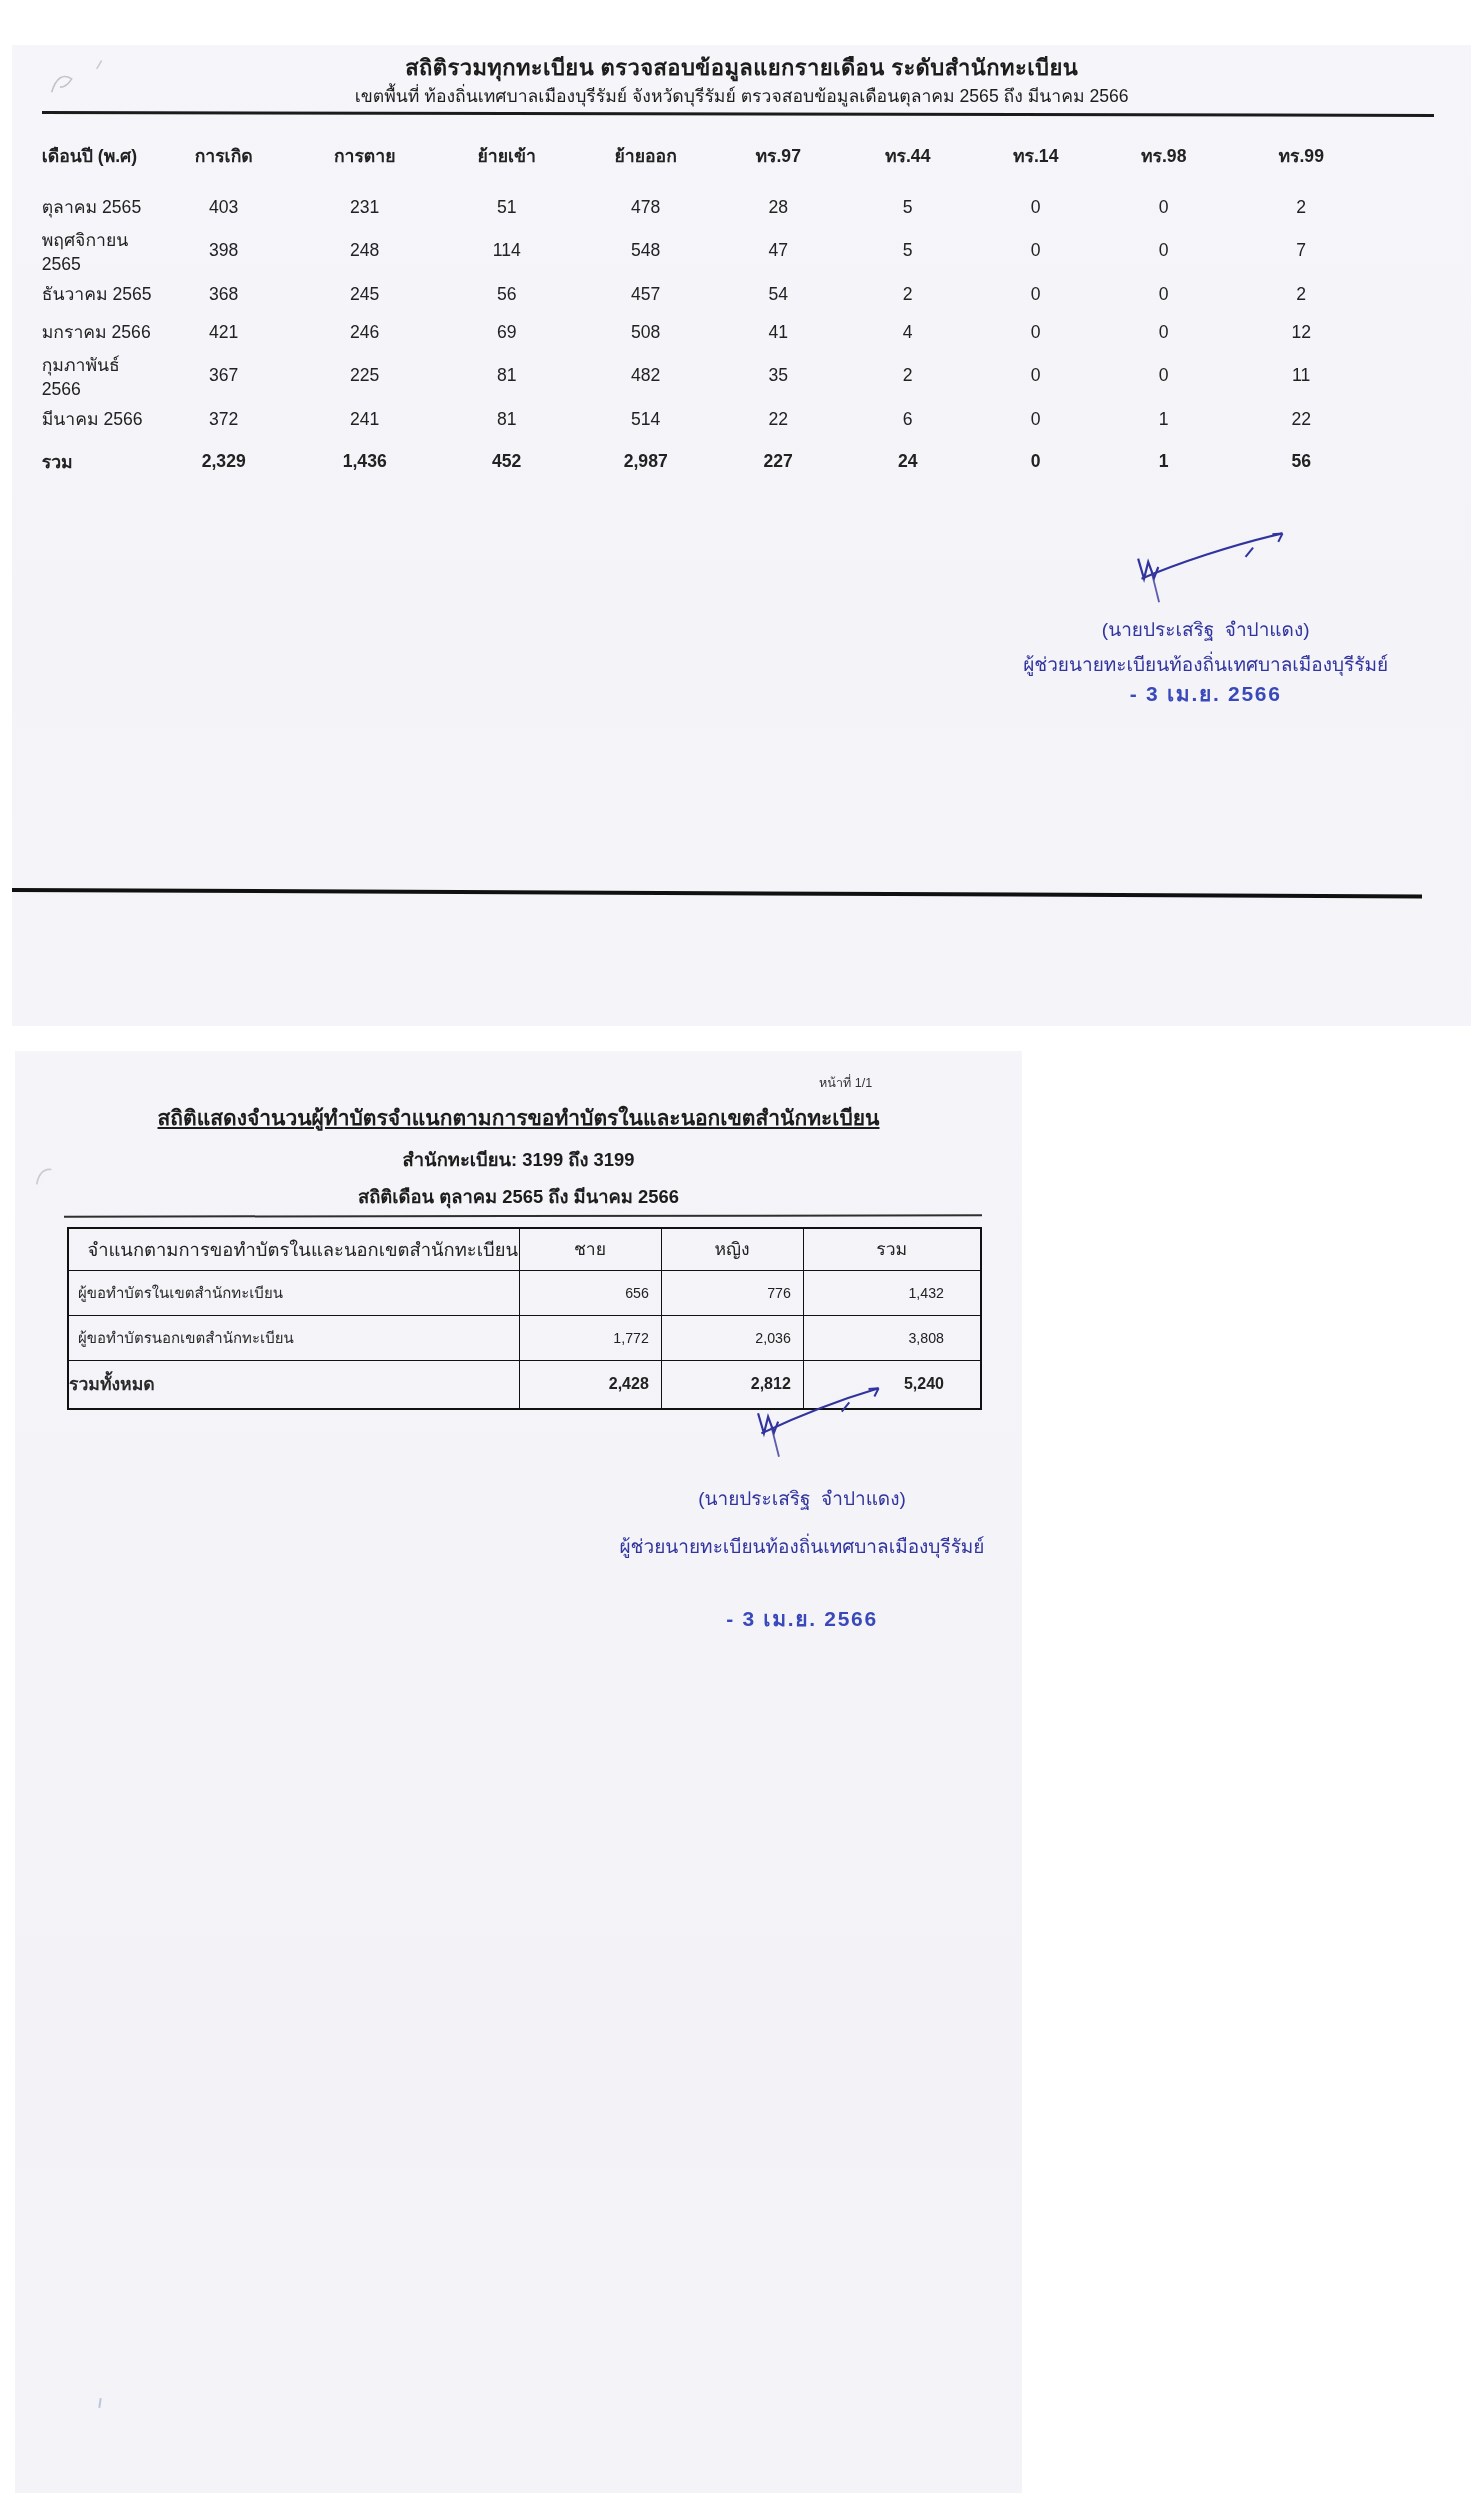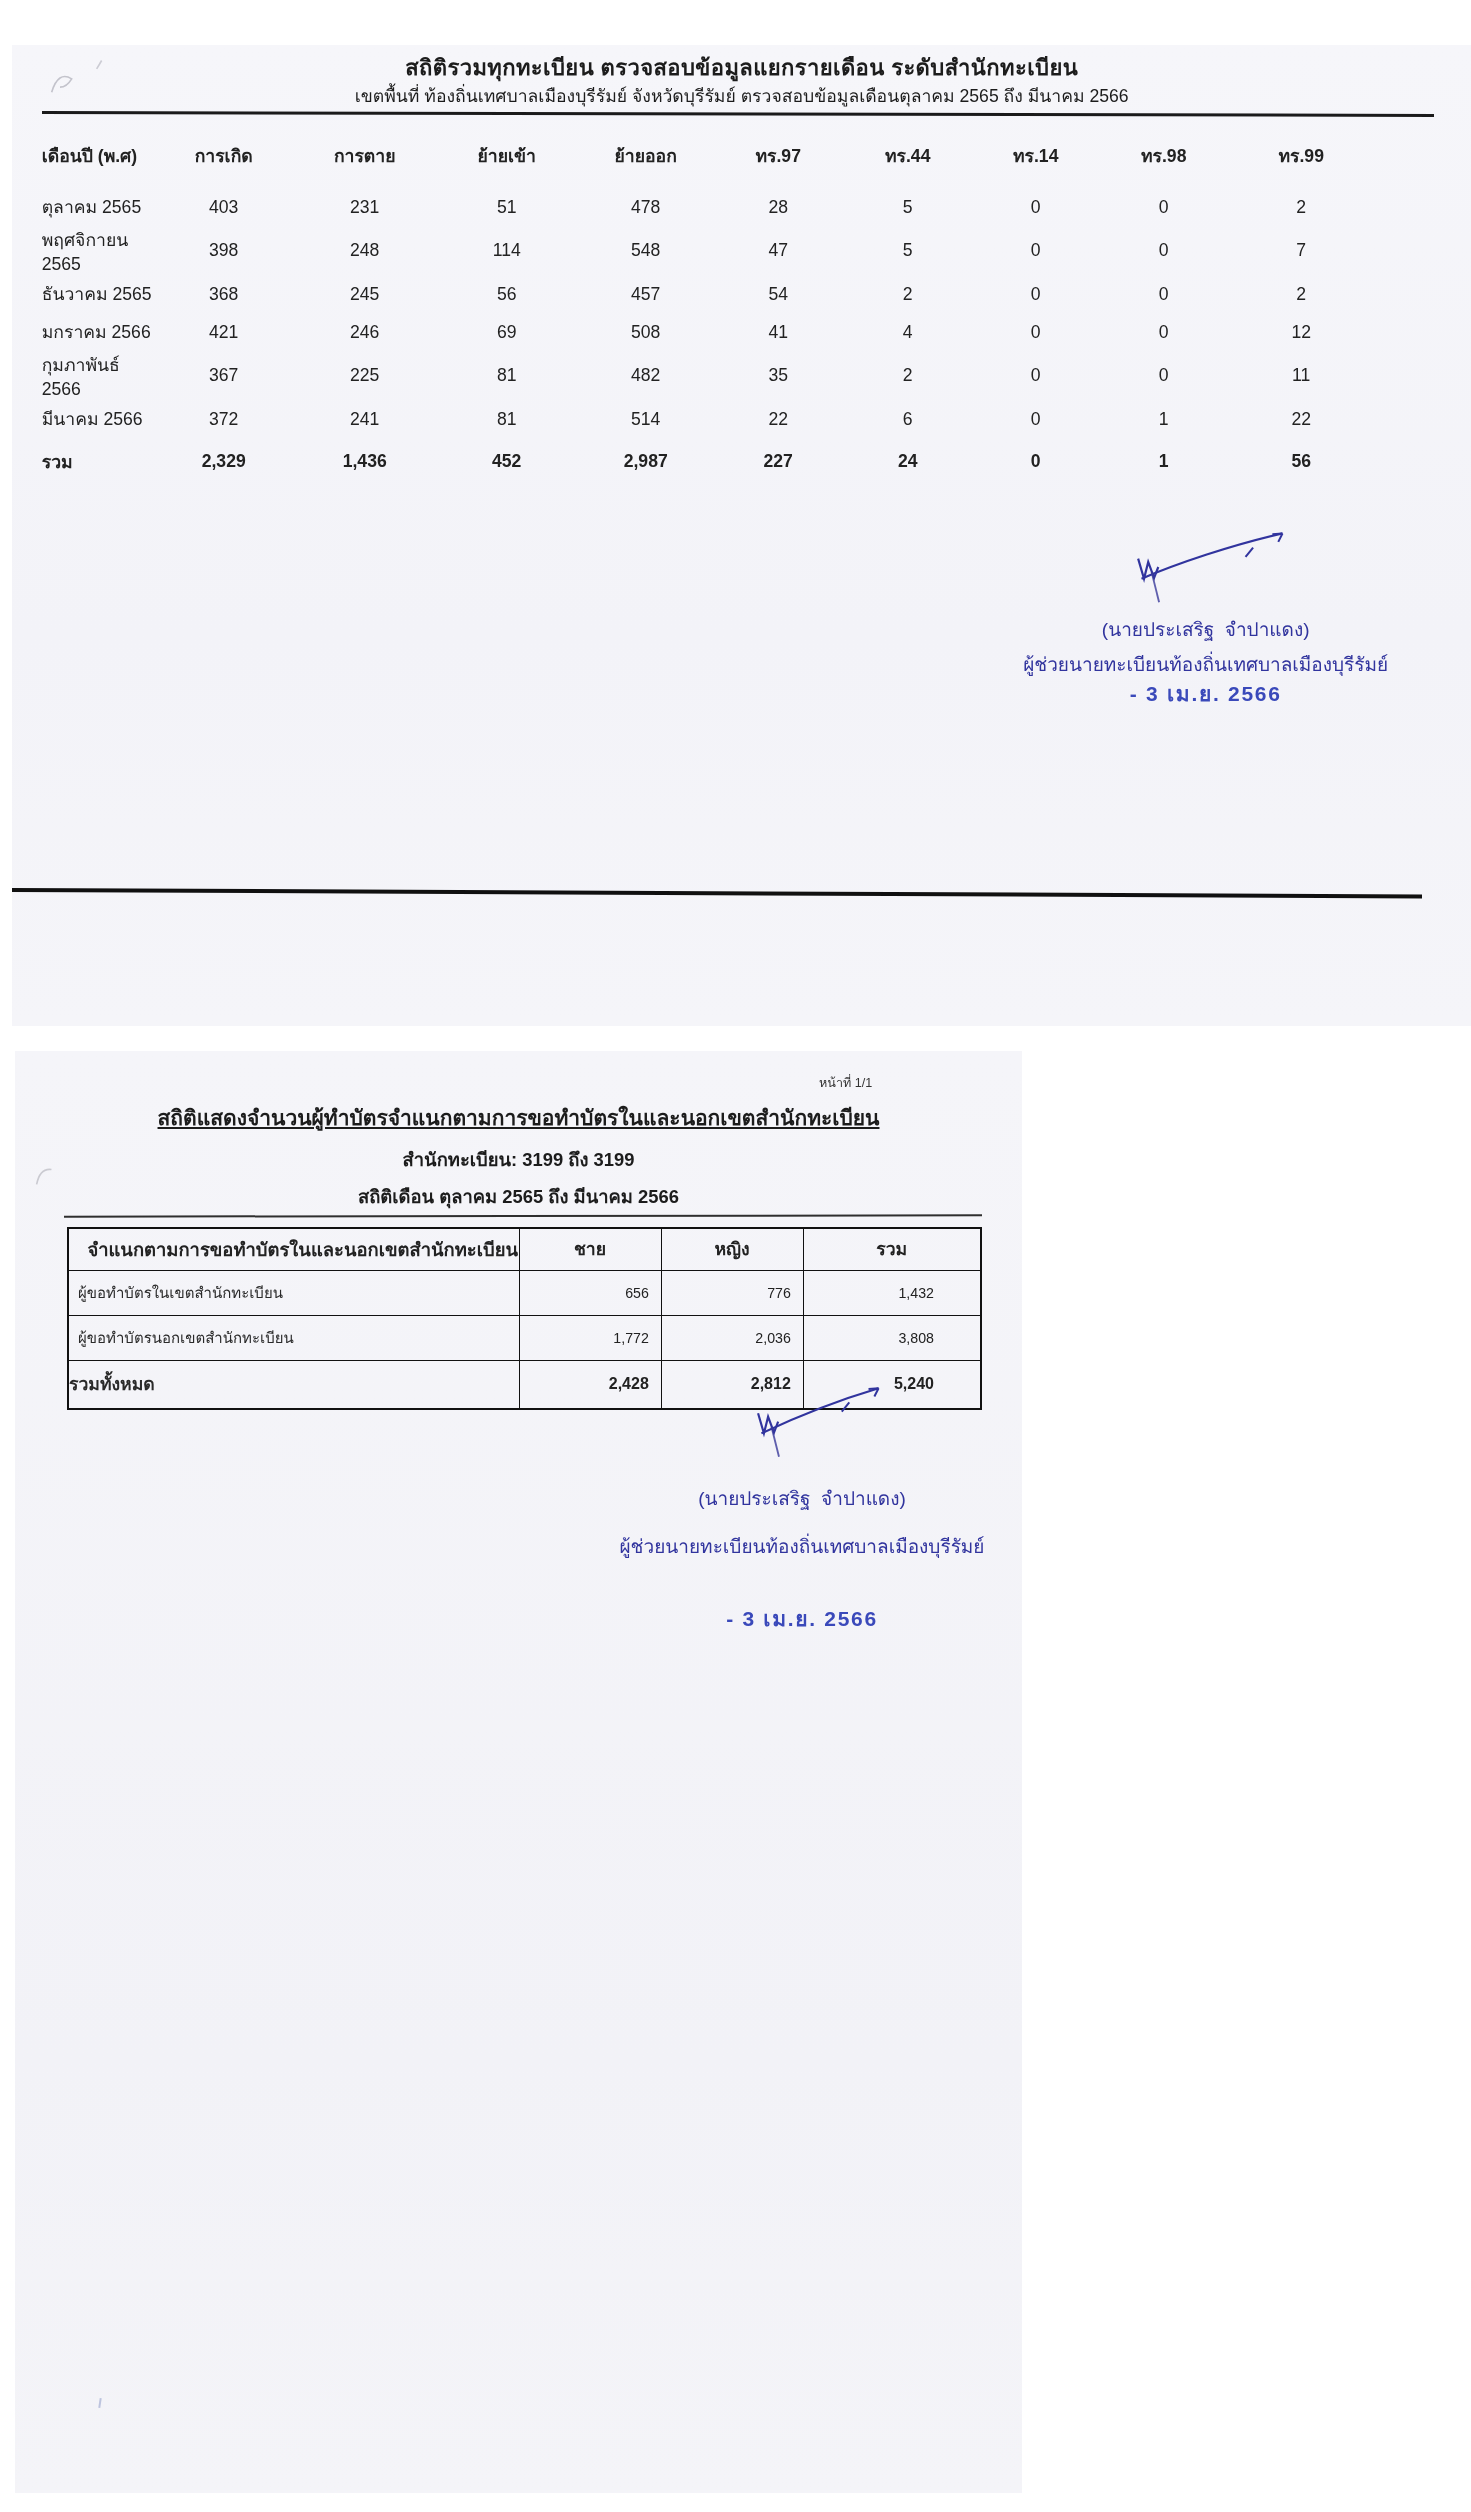--- a/index.html
+++ b/index.html
@@ -57,26 +57,26 @@
             font-size:21px;font-weight:bold;text-decoration:underline;}
   #p2-sub1{position:absolute;top:94px;left:0;width:100%;text-align:center;
            font-size:18.4px;font-weight:bold;}
   #p2-sub2{position:absolute;top:131px;left:0;width:100%;text-align:center;
            font-size:18.4px;font-weight:bold;}
   #t2-artifact{position:absolute;left:49px;top:164px;width:918px;height:1.7px;background:#2f2f2f;
                transform:rotate(-0.08deg);}
   #t2{position:absolute;left:52px;top:176px;border-collapse:collapse;table-layout:fixed;
       border:2.5px solid #111;color:#222;}
   #t2 th,#t2 td{border:1.7px solid #111;padding:0;vertical-align:middle;}
-  #t2 th{height:42px;font-size:17.6px;font-weight:bold;text-align:center;}
+  #t2 th{height:42px;font-size:17.6px;font-weight:normal;text-align:center;}
   #t2 th.first{text-align:left;padding-left:18.4px;font-size:18.4px;}
   #t2 td{height:45px;}
   #t2 td.label{font-size:15px;text-align:left;padding-left:9px;color:#2a2a2a;}
   #t2 td.num{font-size:14.2px;text-align:right;padding-right:11.7px;}
-  #t2 td.num.last{padding-right:46px;}
+  #t2 td.num.last{padding-right:36px;}
   #t2 tr.total td{height:49px;font-weight:bold;}
   #t2 tr.total td.label{text-align:left;font-size:17.6px;padding-left:0;}
   #t2 tr.total td.num{font-size:16px;}
 
   
   .pencil{position:absolute;opacity:.65;}
   #p2-bluetick{position:absolute;left:84px;top:1347px;width:1.7px;height:10px;
                background:#8f9cc9;opacity:.55;transform:rotate(8deg);}
 </style>
 </head>

